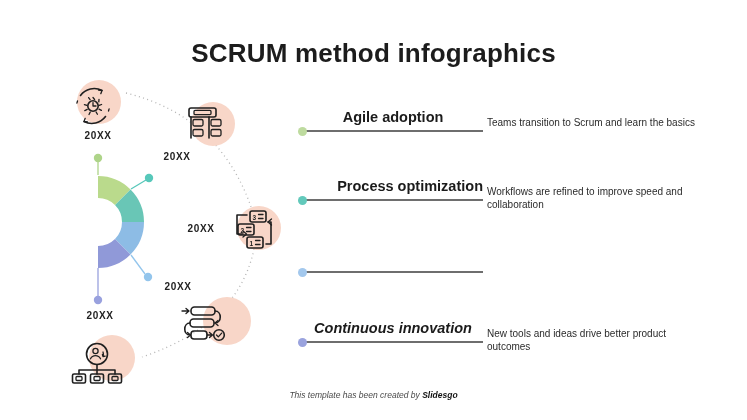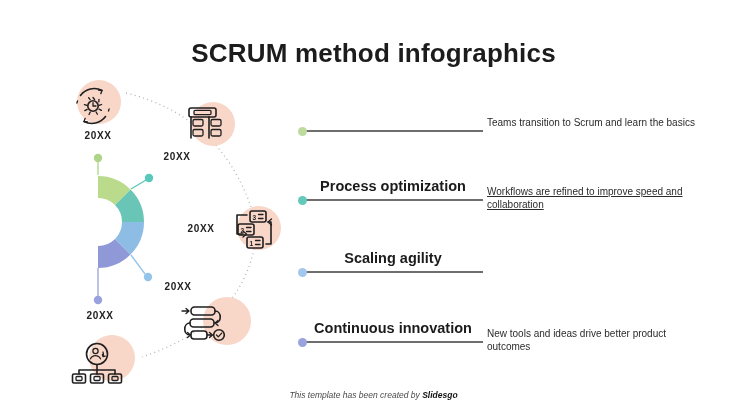--- a/index.html
+++ b/index.html
@@ -137,37 +137,37 @@
       <rect class="ic-thin" x="112" y="376.5" width="6" height="4" rx="1"></rect>
     </g>
   </svg>
 
   <div class="year-label" style="left:76px;top:130px;">20XX</div>
   <div class="year-label" style="left:155px;top:151px;">20XX</div>
   <div class="year-label" style="left:179px;top:223px;">20XX</div>
   <div class="year-label" style="left:156px;top:281px;">20XX</div>
   <div class="year-label" style="left:78px;top:310px;">20XX</div>
 
+  <div class="phase-title" style="left:303px;top:109px;">Agile adoption</div>
   <div class="phase-line" style="left:303px;top:130px;">
     <span class="phase-dot" style="background: rgb(190, 219, 159);"></span>
   </div>
   <div class="phase-desc" style="left:487px;top:117px;">Teams transition to Scrum and learn the basics</div>
 
-  <div class="phase-title" style="left:303px;top:178px;">Process optimization</div>
+  <div class="phase-title" style="left:303px;top:178px;text-align:right;">Process optimization</div>
   <div class="phase-line" style="left:303px;top:199px;">
     <span class="phase-dot" style="background: rgb(98, 201, 187);"></span>
   </div>
-  <div class="phase-desc" style="left:487px;top:186px;text-decoration:underline;">Workflows are refined to improve speed and collaboration</div>
+  <div class="phase-desc" style="left:487px;top:186px;">Workflows are refined to improve speed and collaboration</div>
 
-  <div class="phase-title" style="left:303px;top:250px;">Scaling agility</div>
   <div class="phase-line" style="left:303px;top:271px;">
     <span class="phase-dot" style="background: rgb(163, 200, 237);"></span>
   </div>
 
-  <div class="phase-title" style="left:303px;top:320px;">Continuous innovation</div>
+  <div class="phase-title" style="left:303px;top:320px;font-style:italic;">Continuous innovation</div>
   <div class="phase-line" style="left:303px;top:341px;">
     <span class="phase-dot" style="background: rgb(154, 163, 222);"></span>
   </div>
   <div class="phase-desc" style="left:487px;top:328px;">New tools and ideas drive better product outcomes</div>
 
   <div class="footer">
     <span>This template has been created by </span><b>Slidesgo</b>
   </div>
 
 </div>

